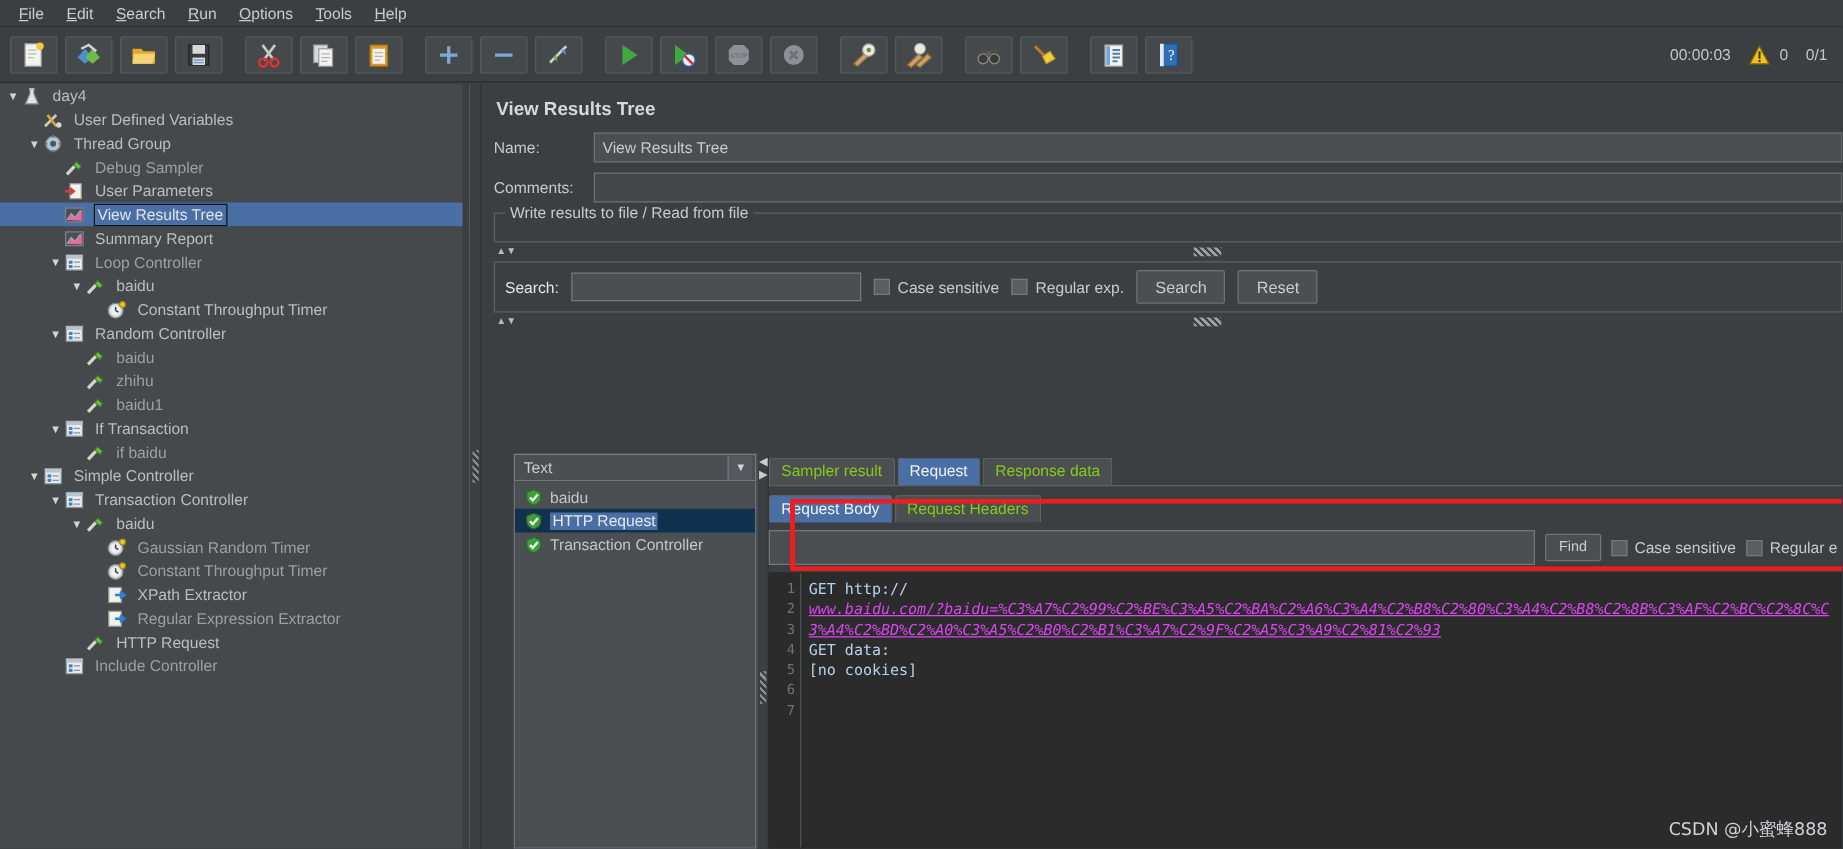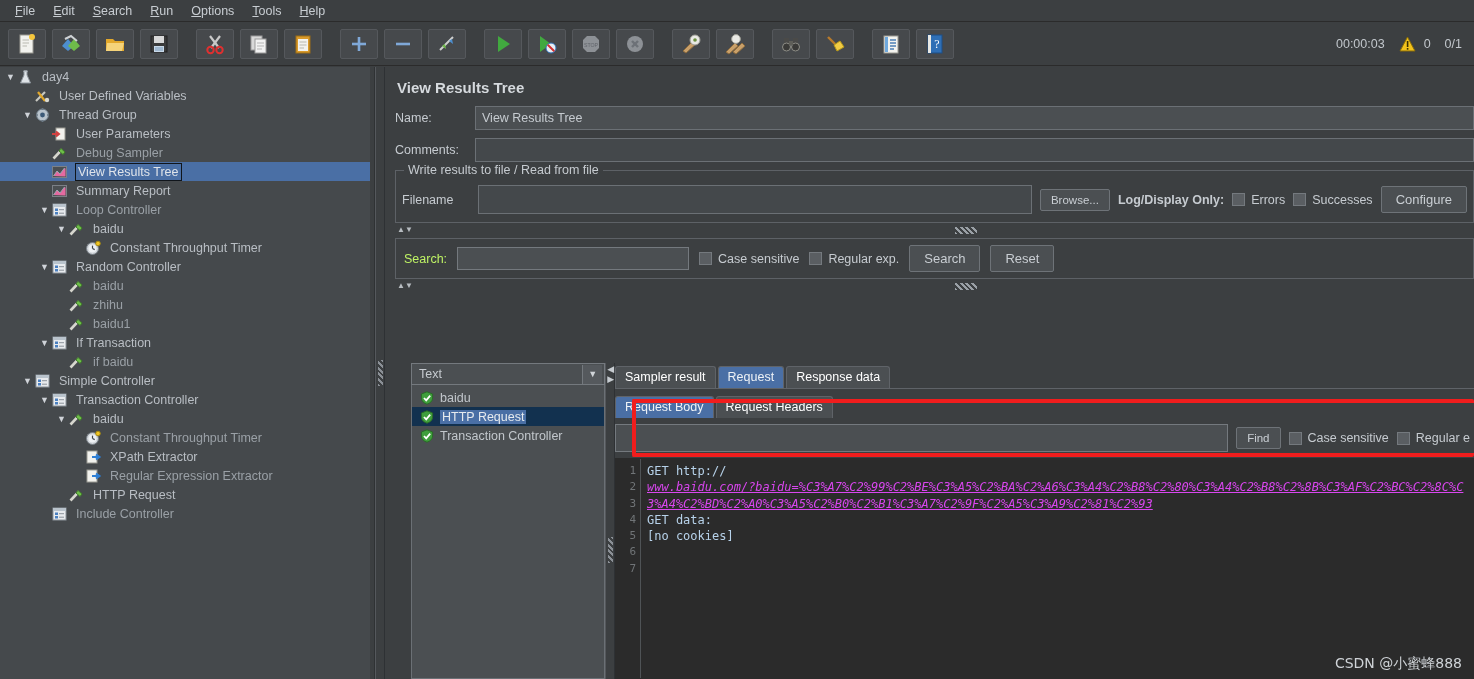--- a/index.html
+++ b/index.html
@@ -157,21 +157,21 @@
     position: absolute; left: 50%; transform: translateX(-50%); top: 2px;
     width: 22px; height: 7px;
     background: repeating-linear-gradient(45deg,#9aa0a6 0 2px,#3c3f41 2px 4px);
   }
 
   
   #searchbox {
     border: 1px solid #5d6166; padding: 6px 8px;
     display: flex; align-items: center; gap: 10px;
   }
-  #searchbox .slabel { color:#bef264; font-size:12.5px; }
+  #searchbox .slabel { color:#e5e5e5; font-size:12.5px; }
   #searchfield {
     width: 232px; height: 23px; background: #4b4f52;
     border: 1px solid #74797e; color: #c6cbd0;
     font-size: 12.5px; padding: 2px 5px; outline: none;
     font-family:"Liberation Sans",sans-serif;
   }
 
   
   #resultsarea {
     position: absolute; left: 10px; right: 0; top: 296px; bottom: 0;
@@ -219,21 +219,21 @@
     position:absolute; left:1px; font-size:9px; color:#c7ccd1; line-height:8px;
   }
   #hsplit2 .uparrow { top: 2px; }
   #hsplit2 .downarrow { top: 12px; }
 
   
   #tabsarea { flex: 1; display: flex; flex-direction: column; }
   .tabrow { display: flex; align-items: flex-end; height: 25px; }
   .tab {
     background: #4b4f52; border: 1px solid #5f6368; border-bottom: none;
-    color: #ffffff; font-size: 12.5px;
+    color: #84cc16; font-size: 12.5px;
     padding: 3px 9px 4px 9px; margin-right: 2px;
     border-radius: 3px 3px 0 0; cursor: pointer;
   }
   .tab.active { background: #4a6fa5; color: #eef2f6; }
   .tab.active2 { background: #4a6fa5; color: #eef2f6; }
 
   .tabbody {
     flex: 1; background: #3c3f41; border-top: 1px solid #5f6368;
     display: flex; flex-direction: column; position: relative;
   }
@@ -504,41 +504,41 @@
               <g stroke="#6d7a85" stroke-width="1.6">
                 <line x1="8.5" y1="1" x2="8.5" y2="3"></line>
                 <line x1="8.5" y1="13" x2="8.5" y2="15"></line>
                 <line x1="2" y1="8" x2="4" y2="8"></line>
                 <line x1="13" y1="8" x2="15" y2="8"></line>
               </g>
             </svg>
           </span>
           <span class="tlabel">Thread Group</span>
         </div>
+        <div class="tnode dim">
+          <span style="flex: 0 0 34px;"></span>
+          <span class="twist"></span>
+          <span style="display: inline-flex; flex: 0 0 17px; margin-right: 4px;">
+            <svg class="ticon" viewBox="0 0 17 16">
+              <line x1="2.5" y1="13.5" x2="11" y2="4.5" stroke="#d6d6ce" stroke-width="2.6"></line>
+              <path d="M10 3.5 L14 7 L12 9.5 L8 6 Z" fill="#6fbf4a" stroke="#3f7d28"></path>
+            </svg>
+          </span>
+          <span class="tlabel">Debug Sampler</span>
+        </div>
         <div class="tnode">
           <span style="flex: 0 0 34px;"></span>
           <span class="twist"></span>
           <span style="display: inline-flex; flex: 0 0 17px; margin-right: 4px;">
             <svg class="ticon" viewBox="0 0 17 16">
               <rect x="5" y="2" width="9" height="12" fill="#f2f2ee" stroke="#9b9b93"></rect>
               <path d="M1 8 h6 M5 5.5 L8 8 L5 10.5" stroke="#d04040" stroke-width="2" fill="none"></path>
             </svg>
           </span>
           <span class="tlabel">User Parameters</span>
-        </div>
-        <div class="tnode dim">
-          <span style="flex: 0 0 34px;"></span>
-          <span class="twist"></span>
-          <span style="display: inline-flex; flex: 0 0 17px; margin-right: 4px;">
-            <svg class="ticon" viewBox="0 0 17 16">
-              <line x1="2.5" y1="13.5" x2="11" y2="4.5" stroke="#d6d6ce" stroke-width="2.6"></line>
-              <path d="M10 3.5 L14 7 L12 9.5 L8 6 Z" fill="#6fbf4a" stroke="#3f7d28"></path>
-            </svg>
-          </span>
-          <span class="tlabel">Debug Sampler</span>
         </div>
         <div class="tnode sel">
           <span style="flex: 0 0 34px;"></span>
           <span class="twist"></span>
           <span style="display: inline-flex; flex: 0 0 17px; margin-right: 4px;">
             <svg class="ticon" viewBox="0 0 17 16">
               <rect x="1.5" y="2.5" width="14" height="11" fill="#4b4f52" stroke="#7b8086"></rect>
               <path d="M2.5 12 L6 7 L9 10 L13.5 4 L14.5 4.5 L14.5 12.5 Z" fill="#e46aa0"></path>
               <path d="M2.5 12 L6 7 L9 10 L13.5 4" stroke="#9aa7b3" fill="none"></path>
             </svg>
@@ -717,20 +717,34 @@
           <span class="twist"></span>
           <span style="display: inline-flex; flex: 0 0 17px; margin-right: 4px;">
             <svg class="ticon" viewBox="0 0 17 16">
               <circle cx="7.5" cy="8.5" r="6" fill="#cfd4d9" stroke="#777e85"></circle>
               <circle cx="7.5" cy="8.5" r="4" fill="#eef1f4"></circle>
               <line x1="7.5" y1="8.5" x2="7.5" y2="5.6" stroke="#3a3f45" stroke-width="1.2"></line>
               <line x1="7.5" y1="8.5" x2="9.7" y2="9.6" stroke="#3a3f45" stroke-width="1.2"></line>
               <circle cx="13" cy="3.5" r="2.3" fill="#f0c423" stroke="#a88c10"></circle>
             </svg>
           </span>
+          <span class="tlabel">Gaussian Random Timer</span>
+        </div>
+        <div class="tnode dim">
+          <span style="flex: 0 0 68px;"></span>
+          <span class="twist"></span>
+          <span style="display: inline-flex; flex: 0 0 17px; margin-right: 4px;">
+            <svg class="ticon" viewBox="0 0 17 16">
+              <circle cx="7.5" cy="8.5" r="6" fill="#cfd4d9" stroke="#777e85"></circle>
+              <circle cx="7.5" cy="8.5" r="4" fill="#eef1f4"></circle>
+              <line x1="7.5" y1="8.5" x2="7.5" y2="5.6" stroke="#3a3f45" stroke-width="1.2"></line>
+              <line x1="7.5" y1="8.5" x2="9.7" y2="9.6" stroke="#3a3f45" stroke-width="1.2"></line>
+              <circle cx="13" cy="3.5" r="2.3" fill="#f0c423" stroke="#a88c10"></circle>
+            </svg>
+          </span>
           <span class="tlabel">Constant Throughput Timer</span>
         </div>
         <div class="tnode">
           <span style="flex: 0 0 68px;"></span>
           <span class="twist"></span>
           <span style="display: inline-flex; flex: 0 0 17px; margin-right: 4px;">
             <svg class="ticon" viewBox="0 0 17 16">
               <rect x="2" y="2" width="10" height="12" fill="#f2f2ee" stroke="#9b9b93"></rect>
               <path d="M7 8 h7 M11 5.5 L14.5 8 L11 10.5" stroke="#2e7fd4" stroke-width="2" fill="none"></path>
             </svg>
@@ -790,35 +804,20 @@
       <input class="ftext" value="View Results Tree" style="">
     </div>
 
     <div class="frow">
       <div class="flabel">Comments:</div>
       <input class="ftext empty" value="" style="">
     </div>
 
     <div class="group">
       <div class="legend">Write results to file / Read from file</div>
-      <div class="grouprow">
-        <div class="flabel">Filename</div>
-        <input class="ftext empty" style="flex: 1 1 0%; height: 29px;" value="">
-        <button class="btn">Browse...</button>
-        <span style="color:#c6cbd0;font-size:12.5px;font-weight:bold;">Log/Display Only:</span>
-        <label class="chkwrap">
-          <span class="chk"></span>
-          <span>Errors</span>
-        </label>
-        <label class="chkwrap">
-          <span class="chk"></span>
-          <span>Successes</span>
-        </label>
-        <button class="btn big" style="white-space:nowrap;">Configure</button>
-      </div>
     </div>
 
     <div class="sphandle">
       <div class="arrows">▲▼</div>
       <div class="hatch" style="left:560px;transform:none;"></div>
     </div>
 
     <div id="searchbox">
       <span class="slabel">Search:</span>
       <input id="searchfield" value="" style="">

